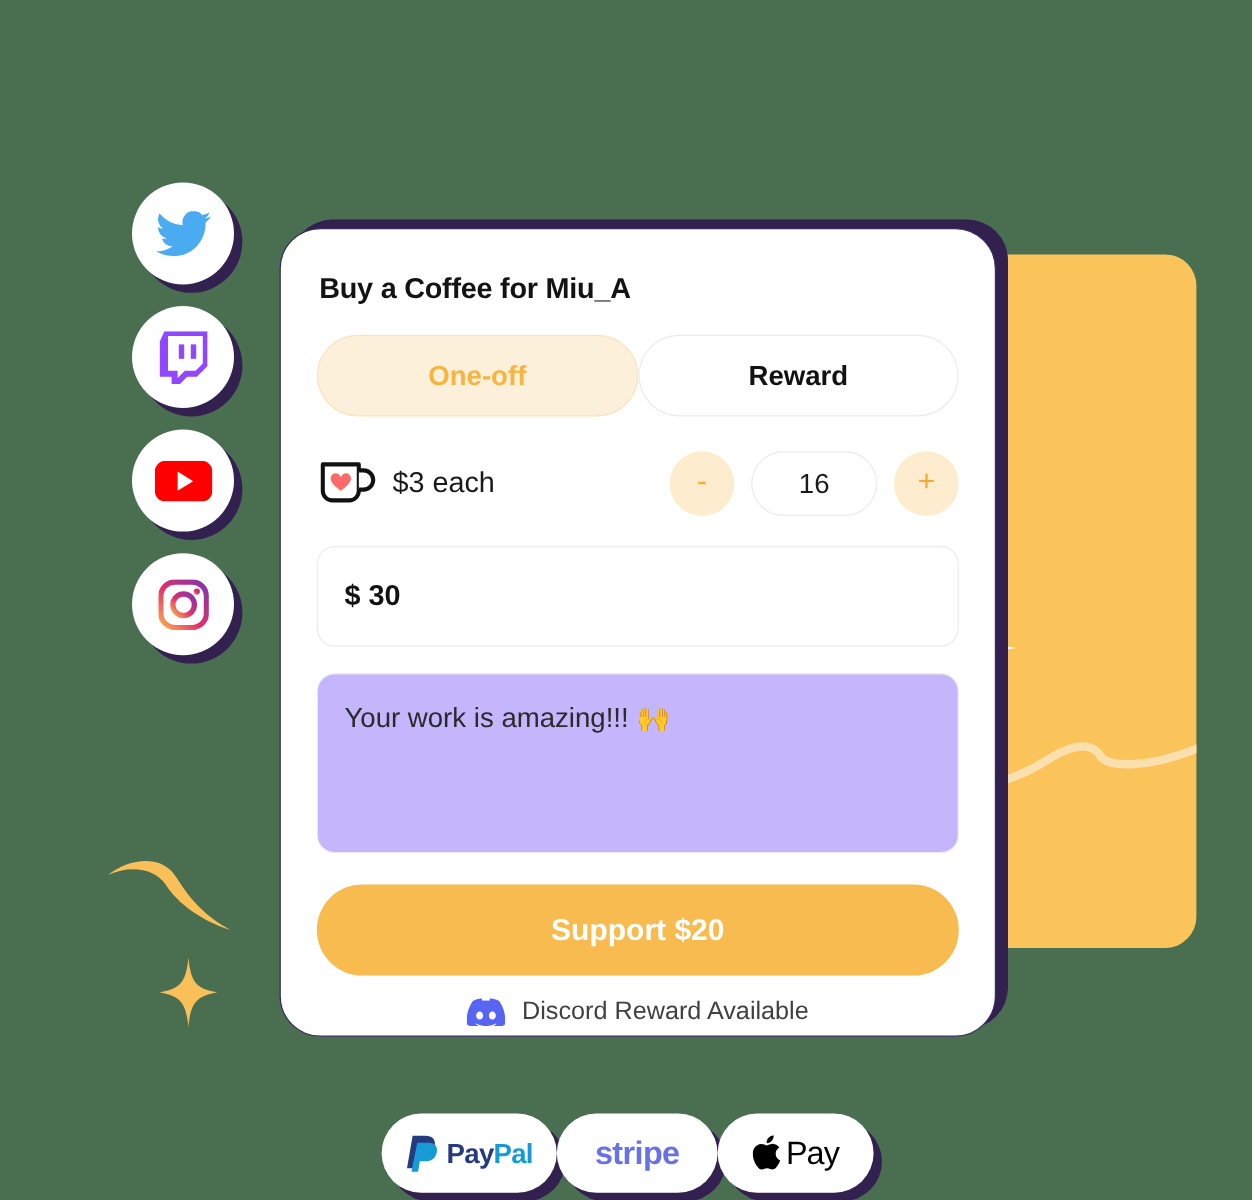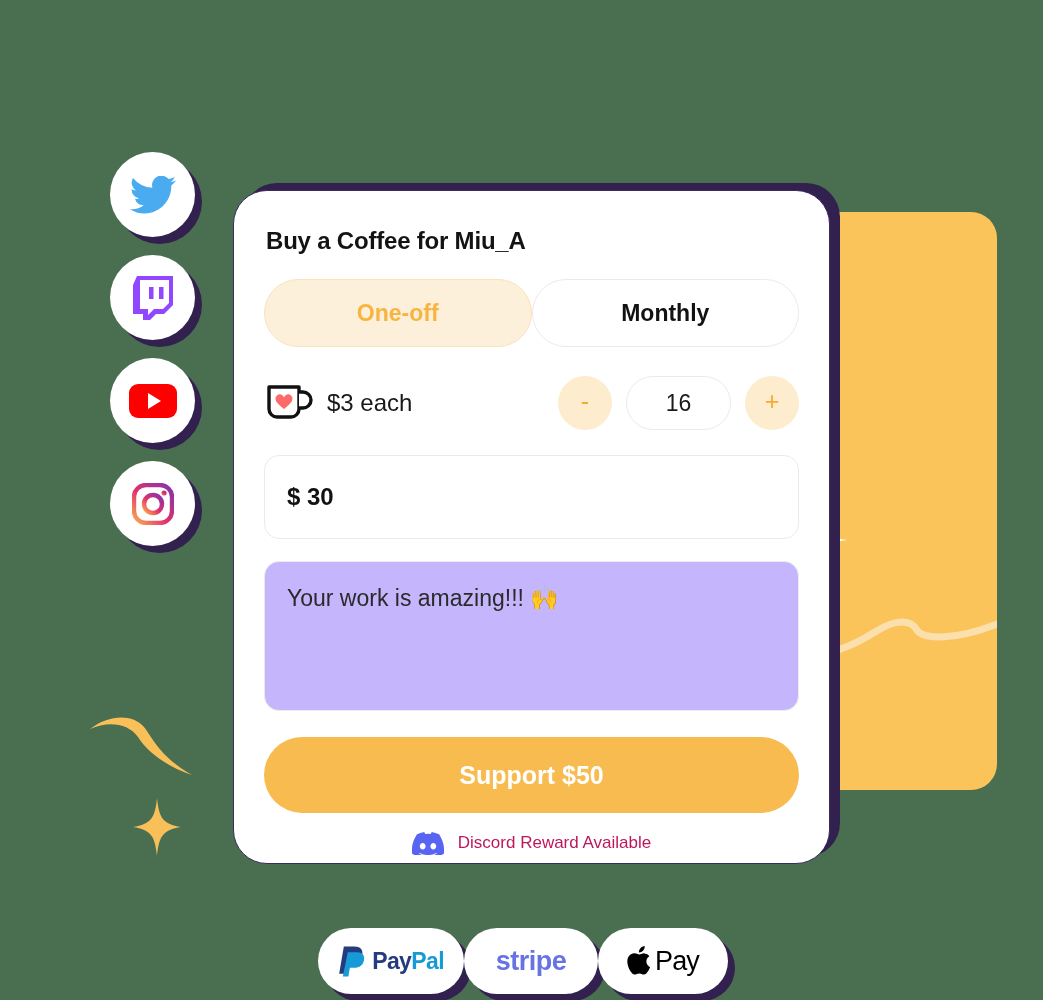--- a/index.html
+++ b/index.html
@@ -232,22 +232,22 @@
     align-items: center;
     justify-content: center;
     gap: 14px;
   }
   .discord-icon {
     width: 32px;
     height: 24px;
     flex: none;
   }
   .discord-text {
-    font-size: 17px;
-    color: #be185d;
+    font-size: 21px;
+    color: #404040;
   }
 
   
   .social-col {
     position: absolute;
     left: 110px;
     top: 152px;
   }
   .social-wrap {
     position: relative;
@@ -347,42 +347,42 @@
   </div>
 
   <div class="card-shadow"></div>
 
   <div class="card">
 
     <h1 class="card-title">Buy a Coffee for Miu_A</h1>
 
     <div class="plan-row">
       <div class="plan-btn selected">One-off</div>
-      <div class="plan-btn unselected">Monthly</div>
+      <div class="plan-btn unselected">Reward</div>
     </div>
 
     <div class="qty-row">
       <svg class="cup-icon" viewBox="0 0 48 40">
         <path d="M3 4 h30 v22 a8 8 0 0 1 -8 8 h-14 a8 8 0 0 1 -8 -8 z" fill="#ffffff" stroke="#111111" stroke-width="3.4" stroke-linejoin="round"></path>
         <path d="M33 9 h4 a8 8 0 0 1 0 16 h-4" fill="#ffffff" stroke="#111111" stroke-width="3.4" stroke-linejoin="round"></path>
         <path d="M18 26 C10 20 8 16 10.5 13 C13 10 16.5 11.5 18 14.5 C19.5 11.5 23 10 25.5 13 C28 16 26 20 18 26 Z" fill="#fc6a6a"></path>
       </svg>
       <div class="unit-price">$3 each</div>
       <div class="stepper">
         <button class="step-btn">-</button>
         <div class="qty-display">16</div>
         <button class="step-btn">+</button>
       </div>
     </div>
 
     <div class="amount-field">$ 30</div>
 
     <div class="message-box">Your work is amazing!!! 🙌</div>
 
-    <button class="support-btn">Support $50</button>
+    <button class="support-btn">Support $20</button>
 
     <div class="discord-row">
       <svg class="discord-icon" viewBox="0 0 32 24">
         <path d="M27 3.2 C24.7 2.1 22.3 1.3 19.7 0.9 c-0.3 0.6 -0.7 1.4 -1 2 a24 24 0 0 0 -5.5 0 c-0.3 -0.7 -0.7 -1.4 -1 -2 C9.6 1.3 7.2 2.1 5 3.2 C0.6 9.8 -0.6 16.2 0 22.5 a26 26 0 0 0 8 4 c0.6 -0.9 1.2 -1.8 1.7 -2.8 c-0.9 -0.3 -1.8 -0.8 -2.6 -1.3 c0.2 -0.2 0.4 -0.3 0.6 -0.5 a18 18 0 0 0 16.6 0 c0.2 0.2 0.4 0.3 0.6 0.5 c-0.8 0.5 -1.7 0.9 -2.6 1.3 c0.5 1 1.1 1.9 1.7 2.8 a26 26 0 0 0 8 -4 c0.7 -7.3 -1.2 -13.6 -4.9 -19.3 Z M10.7 18.6 c-1.6 0 -2.9 -1.5 -2.9 -3.3 c0 -1.8 1.3 -3.3 2.9 -3.3 c1.6 0 2.9 1.5 2.9 3.3 c0 1.8 -1.3 3.3 -2.9 3.3 Z m10.6 0 c-1.6 0 -2.9 -1.5 -2.9 -3.3 c0 -1.8 1.3 -3.3 2.9 -3.3 c1.6 0 2.9 1.5 2.9 3.3 c0 1.8 -1.3 3.3 -2.9 3.3 Z" fill="#5865f2"></path>
       </svg>
       <div class="discord-text">Discord Reward Available</div>
     </div>
   </div>
 
   <div class="social-col">

